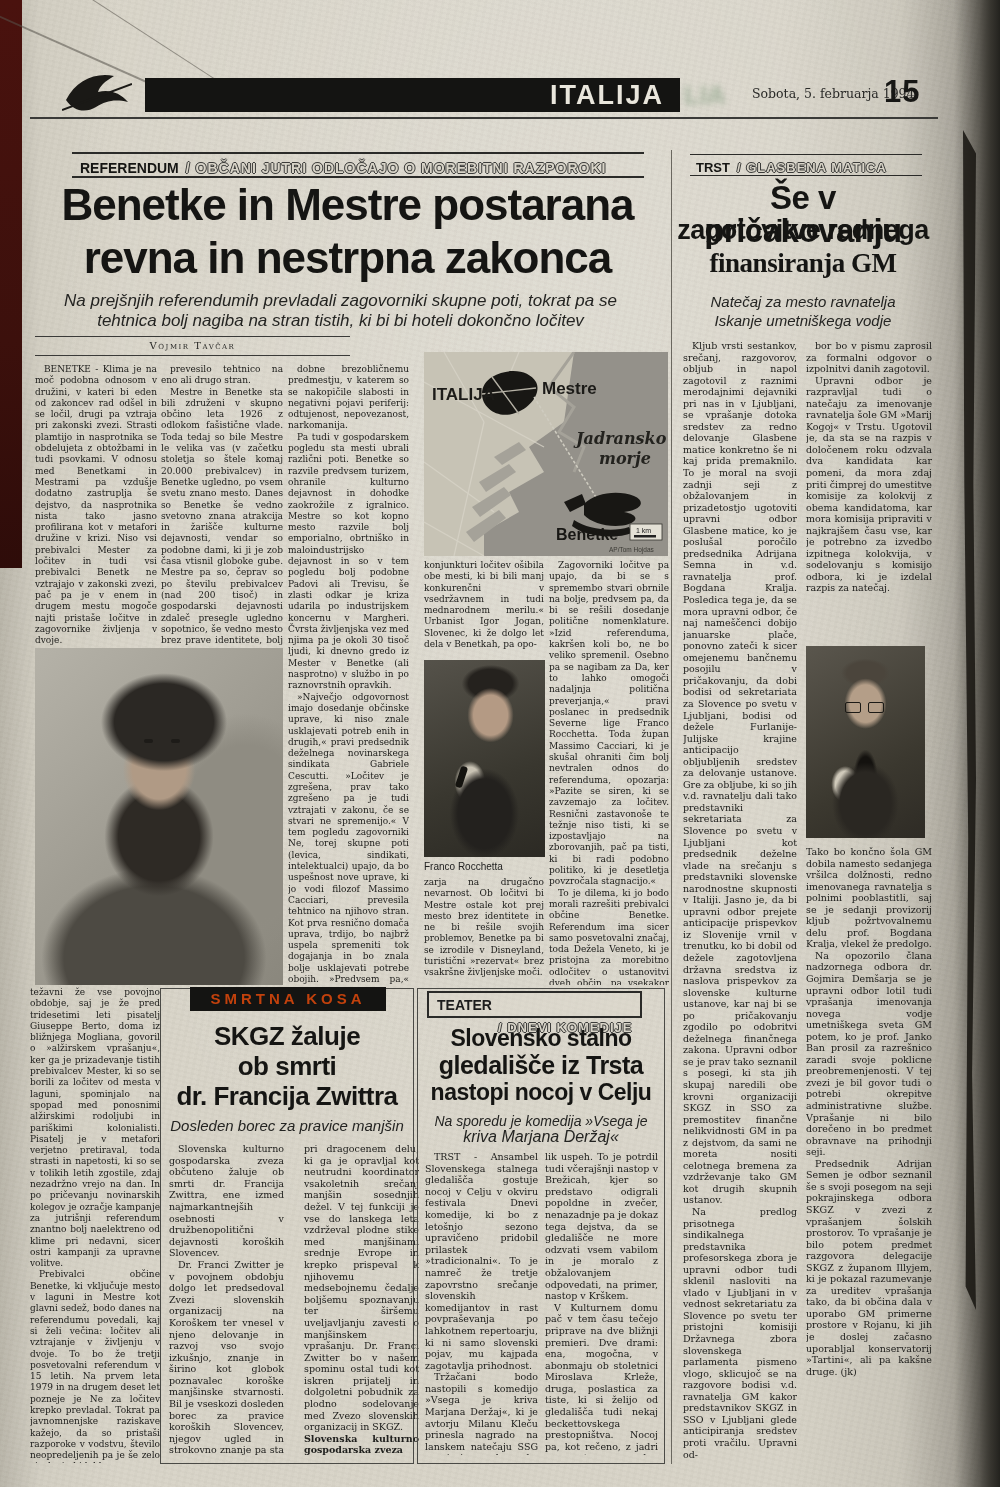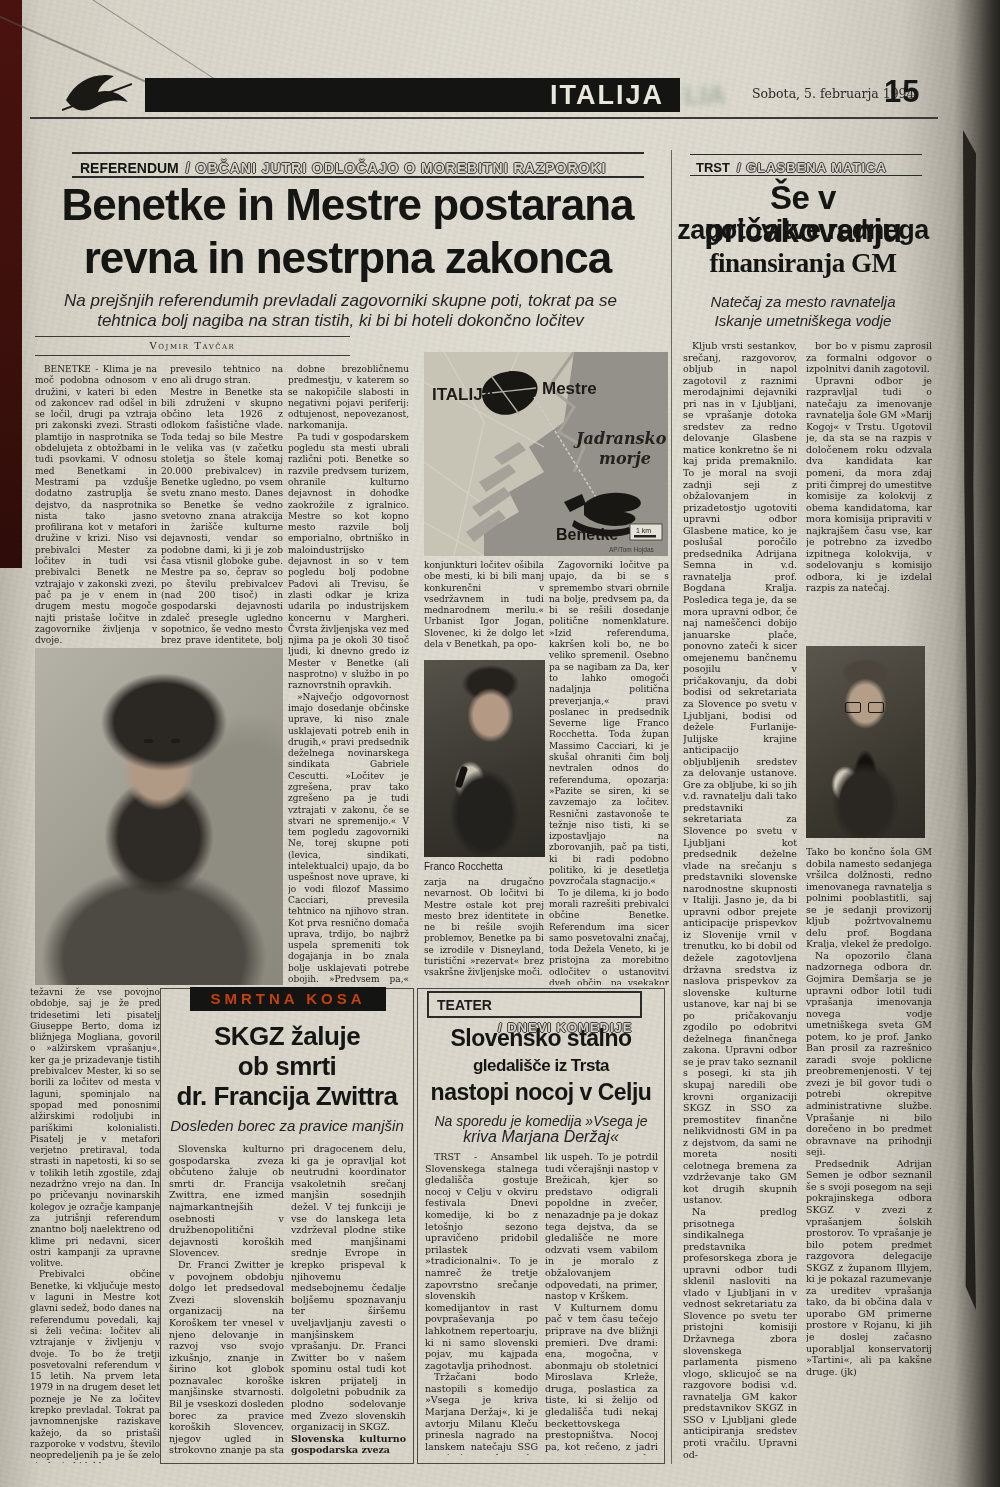--- a/index.html
+++ b/index.html
@@ -187,33 +187,33 @@
   <div class="box" style="left:160px;top:988px;width:252px;height:474px;">
     <div class="smrtna-bar" style="left:29px;top:-2px;width:196px;height:24px;font-size:15px;line-height:24px;letter-spacing:4px;">SMRTNA KOSA</div>
     <div class="hl" style="left:0;top:32px;width:100%;font-size:26px;line-height:30px;letter-spacing:-0.5px;">SKGZ žaluje</div>
     <div class="hl" style="left:0;top:62px;width:100%;font-size:26px;line-height:30px;letter-spacing:-0.5px;">ob smrti</div>
     <div class="hl" style="left:0;top:92px;width:100%;font-size:26px;line-height:30px;letter-spacing:-0.5px;">dr. Francija Zwittra</div>
     <div class="subtitle" style="left:0;top:128px;width:100%;font-size:15px;">Dosleden borec za pravice manjšin</div>
     <div class="col" style="left:8px;top:154px;width:115px;height:312px;font-size:9.5px;line-height:11.6px;">
         <p>Slovenska kulturno gospodarska zveza občuteno žaluje ob smrti dr. Francija Zwittra, ene izmed najmarkantnejših osebnosti v družbenopolitični dejavnosti koroških Slovencev.</p>
         <p>Dr. Franci Zwitter je v povojnem obdobju dolgo let predsedoval Zvezi slovenskih organizacij na Koroškem ter vnesel v njeno delovanje in razvoj vso svojo izkušnjo, znanje in širino kot globok poznavalec koroške manjšinske stvarnosti. Bil je vseskozi dosleden borec za pravice koroških Slovencev, njegov ugled in strokovno znanje pa sta prišla do izraza tudi v mednarodnem merilu,</p>
       </div>
-    <div class="col cont sig" style="left:130px;top:154px;width:115px;height:312px;font-size:9.5px;line-height:11.6px;">
+    <div class="col cont sig" style="left:143px;top:154px;width:115px;height:312px;font-size:9.5px;line-height:11.6px;">
         <p>pri dragocenem delu, ki ga je opravljal kot neutrudni koordinator vsakoletnih srečanj manjšin sosednjih dežel. V tej funkciji je vse do lanskega leta vzdrževal plodne stike med manjšinami srednje Evrope in krepko prispeval k njihovemu medsebojnemu čedalje boljšemu spoznavanju ter širšemu uveljavljanju zavesti o manjšinskem vprašanju. Dr. Franci Zwitter bo v našem spominu ostal tudi kot iskren prijatelj in dolgoletni pobudnik za plodno sodelovanje med Zvezo slovenskih organizacij in SKGZ.</p>
         <p>Slovenska kulturno gospodarska zveza</p>
       </div>
   </div>
 
   <div class="box" style="left:417px;top:988px;width:246px;height:474px;">
     <div class="teater-kick" style="left:9px;top:2px;height:23px;font-size:14px;">
       <span class="kick-bold">TEATER</span>
       <span class="kick-rest" style="font-size:13px;margin-top:45px;">/ DNEVI KOMEDIJE</span>
     </div>
     <div class="hl" style="left:0;top:36px;width:100%;font-size:23px;line-height:27px;letter-spacing:-0.5px;">Slovensko stalno</div>
-    <div class="hl" style="left:0;top:63px;width:100%;font-size:17px;line-height:27px;letter-spacing:-0.5px;">gledališče iz Trsta</div>
+    <div class="hl" style="left:0;top:63px;width:100%;font-size:25px;line-height:27px;letter-spacing:-0.5px;">gledališče iz Trsta</div>
     <div class="hl" style="left:0;top:90px;width:100%;font-size:23px;line-height:27px;letter-spacing:-0.5px;">nastopi nocoj v Celju</div>
     <div class="subtitle" style="left:0;top:124px;width:100%;font-size:14px;line-height:16px;">Na sporedu je komedija »Vsega je</div>
     <div class="subtitle" style="left:0;top:140px;width:100%;font-size:16px;line-height:16px;">kriva Marjana Deržaj«</div>
     <div class="col" style="left:7px;top:162px;width:113px;height:304px;font-size:9.5px;line-height:11.6px;">
         <p>TRST - Ansambel Slovenskega stalnega gledališča gostuje nocoj v Celju v okviru festivala Dnevi komedije, ki bo z letošnjo sezono upravičeno pridobil prilastek »tradicionalni«. To je namreč že tretje zapovrstno srečanje slovenskih komedijantov in rast povpraševanja po lahkotnem repertoarju, ki ni samo slovenski pojav, mu kajpada zagotavlja prihodnost.</p>
         <p>Tržačani bodo nastopili s komedijo »Vsega je kriva Marjana Deržaj«, ki je avtorju Milanu Kleču prinesla nagrado na lanskem natečaju SSG za izvirno slovensko igro, gledališču samemu pa ve-</p>
       </div>
     <div class="col cont" style="left:127px;top:162px;width:113px;height:304px;font-size:9.5px;line-height:11.6px;">
         <p>lik uspeh. To je potrdil tudi včerajšnji nastop v Brežicah, kjer so predstavo odigrali popoldne in zvečer, nenazadnje pa je dokaz tega dejstva, da se gledališče ne more odzvati vsem vabilom in je moralo z obžalovanjem odpovedati, na primer, nastop v Krškem.</p>
         <p>V Kulturnem domu pač v tem času tečejo priprave na dve bližnji premieri. Dve drami: ena, mogočna, v abonmaju ob stoletnici Miroslava Krleže, druga, poslastica za tiste, ki si želijo od gledališča tudi nekaj beckettovskega prestopništva. Nocoj pa, kot rečeno, z jadri v vetru uspeha, katerega je kriva Marjana Deržaj.</p>

